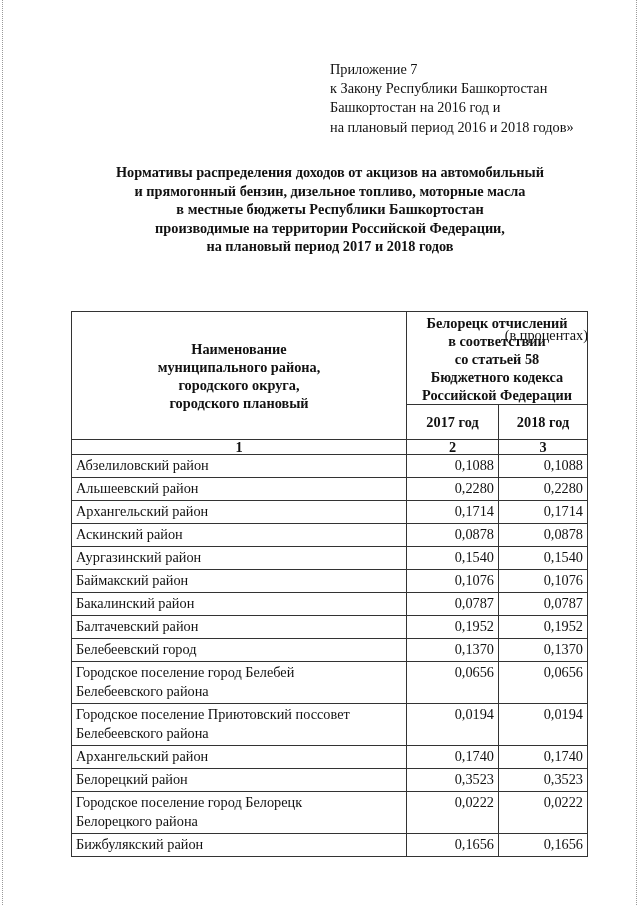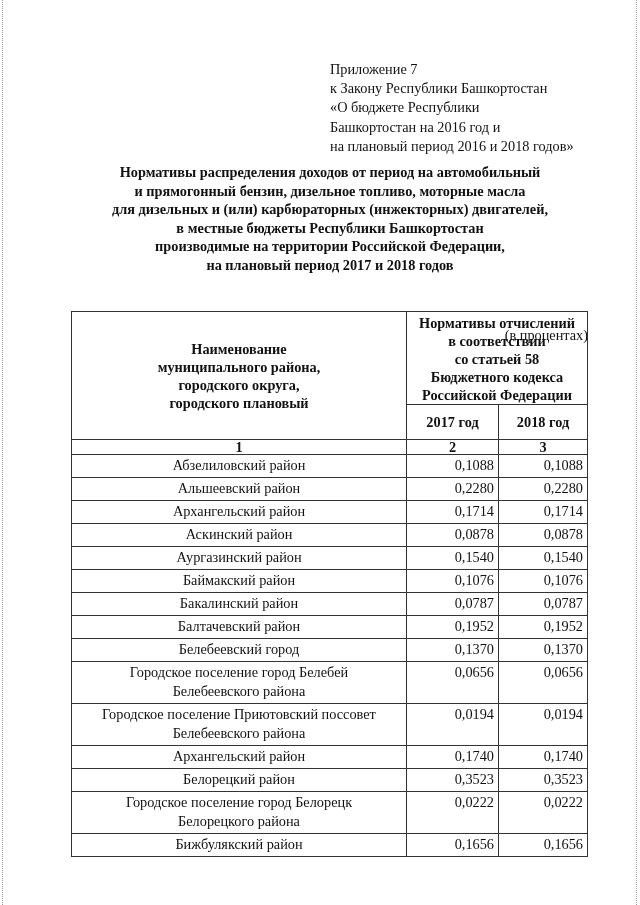--- a/index.html
+++ b/index.html
@@ -31,59 +31,57 @@
     }
     table.norm td, table.norm th {
       border: 1px solid #333; padding: 0 4px; vertical-align: top;
     }
     th { font-weight: bold; text-align: center; vertical-align: middle !important; line-height: 18px; }
     th.name-head { width: 326px; }
     th.ratio-head { height: 88px; padding-top: 2px !important; }
     th.year { height: 34px; width: 83px; }
     th.year2 { width: 80px; }
     td.num { text-align: center; font-weight: bold; height: 14px; line-height: 14px; }
-    td.nm { text-align: center; line-height: 19px; padding-top: 1px !important; padding-bottom: 2px !important; margin-top: 40px; }
+    td.nm { text-align: left; line-height: 19px; padding-top: 1px !important; padding-bottom: 2px !important; margin-top: 40px; }
     td.val { text-align: right; line-height: 19px; padding-top: 1px !important; }
   </style>
 </head>
 <body>
 
 <div class="edge-left"></div>
 <div class="edge-right"></div>
 
 <div class="appendix">
   <div>Приложение 7</div>
   <div>к Закону Республики Башкортостан</div>
-  <div>«О бюджете Республики</div>
   <div>Башкортостан на 2016 год и</div>
   <div>на плановый период 2016 и 2018 годов»</div>
 </div>
 
 <div class="title">
-  <div>Нормативы распределения доходов от период на автомобильный</div>
+  <div>Нормативы распределения доходов от акцизов на автомобильный</div>
   <div>и прямогонный бензин, дизельное топливо, моторные масла</div>
-  <div>для дизельных и (или) карбюраторных (инжекторных) двигателей,</div>
   <div>в местные бюджеты Республики Башкортостан</div>
   <div>производимые на территории Российской Федерации,</div>
   <div>на плановый период 2017 и 2018 годов</div>
 </div>
 
 <div class="units">(в процентах)</div>
 
 <table class="norm">
   <tbody>
       <tr>
     <th class="name-head" rowspan="2">
       <div>Наименование</div>
       <div>муниципального района,</div>
       <div>городского округа,</div>
       <div>городского плановый</div>
     </th>
     <th class="ratio-head" colspan="2">
-      <div>Нормативы отчислений</div>
+      <div>Белорецк отчислений</div>
       <div>в соответствии</div>
       <div>со статьей 58</div>
       <div>Бюджетного кодекса</div>
       <div>Российской Федерации</div>
     </th>
   </tr>
   <tr>
     <th class="year">2017 год</th>
     <th class="year year2">2018 год</th>
   </tr>

